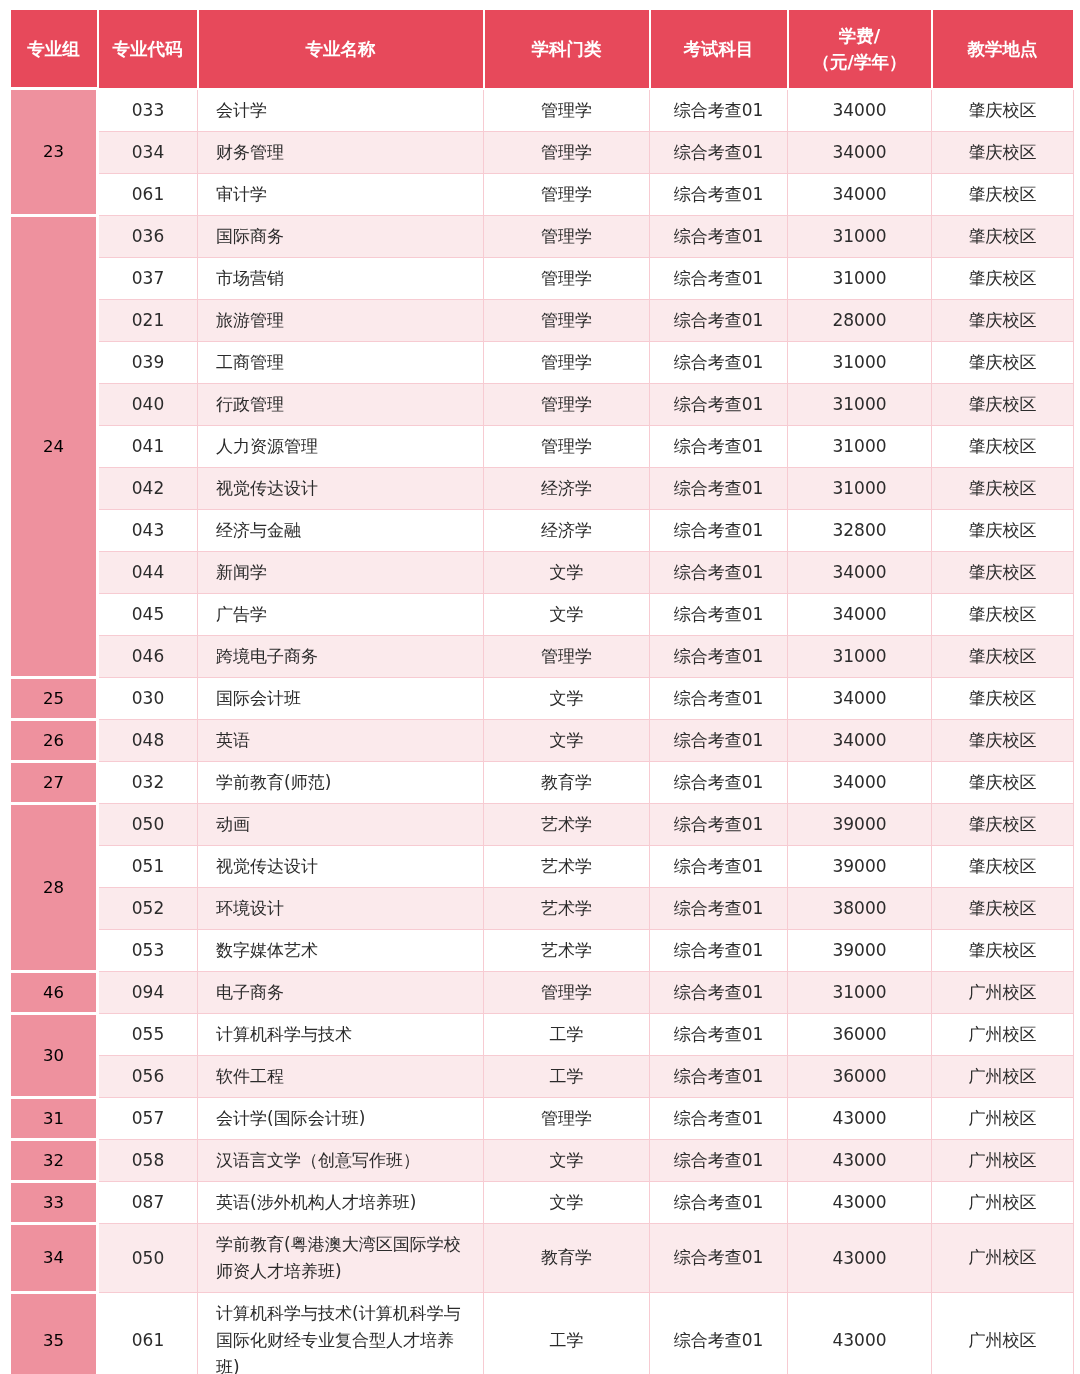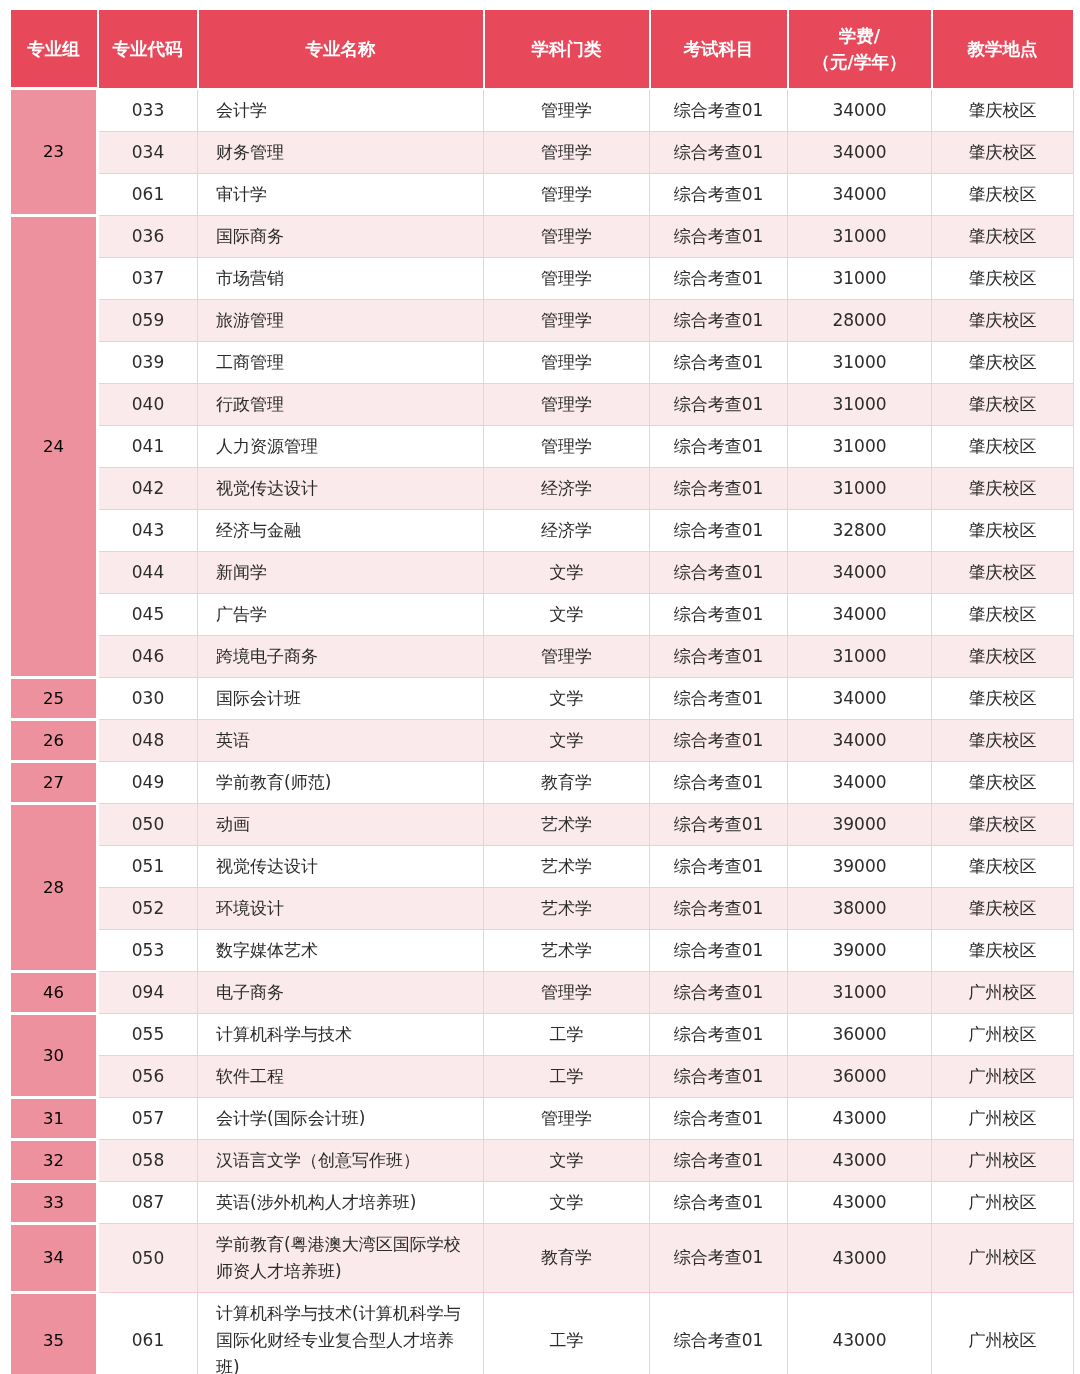--- a/index.html
+++ b/index.html
@@ -124,21 +124,21 @@
         </tr>
         <tr>
           <td class="code-cell">037</td>
           <td class="name-cell">市场营销</td>
           <td class="category-cell">管理学</td>
           <td class="exam-cell">综合考查01</td>
           <td class="fee-cell">31000</td>
           <td class="campus-cell">肇庆校区</td>
         </tr>
         <tr class="stripe">
-          <td class="code-cell">059</td>
+          <td class="code-cell">021</td>
           <td class="name-cell">旅游管理</td>
           <td class="category-cell">管理学</td>
           <td class="exam-cell">综合考查01</td>
           <td class="fee-cell">28000</td>
           <td class="campus-cell">肇庆校区</td>
         </tr>
         <tr>
           <td class="code-cell">039</td>
           <td class="name-cell">工商管理</td>
           <td class="category-cell">管理学</td>
@@ -215,21 +215,21 @@
           <td class="group-cell" rowspan="1">26</td>
           <td class="code-cell">048</td>
           <td class="name-cell">英语</td>
           <td class="category-cell">文学</td>
           <td class="exam-cell">综合考查01</td>
           <td class="fee-cell">34000</td>
           <td class="campus-cell">肇庆校区</td>
         </tr>
         <tr>
           <td class="group-cell" rowspan="1">27</td>
-          <td class="code-cell">049</td>
+          <td class="code-cell">032</td>
           <td class="name-cell">学前教育(师范)</td>
           <td class="category-cell">教育学</td>
           <td class="exam-cell">综合考查01</td>
           <td class="fee-cell">34000</td>
           <td class="campus-cell">肇庆校区</td>
         </tr>
         <tr class="stripe">
           <td class="group-cell" rowspan="4">28</td>
           <td class="code-cell">050</td>
           <td class="name-cell">动画</td>

